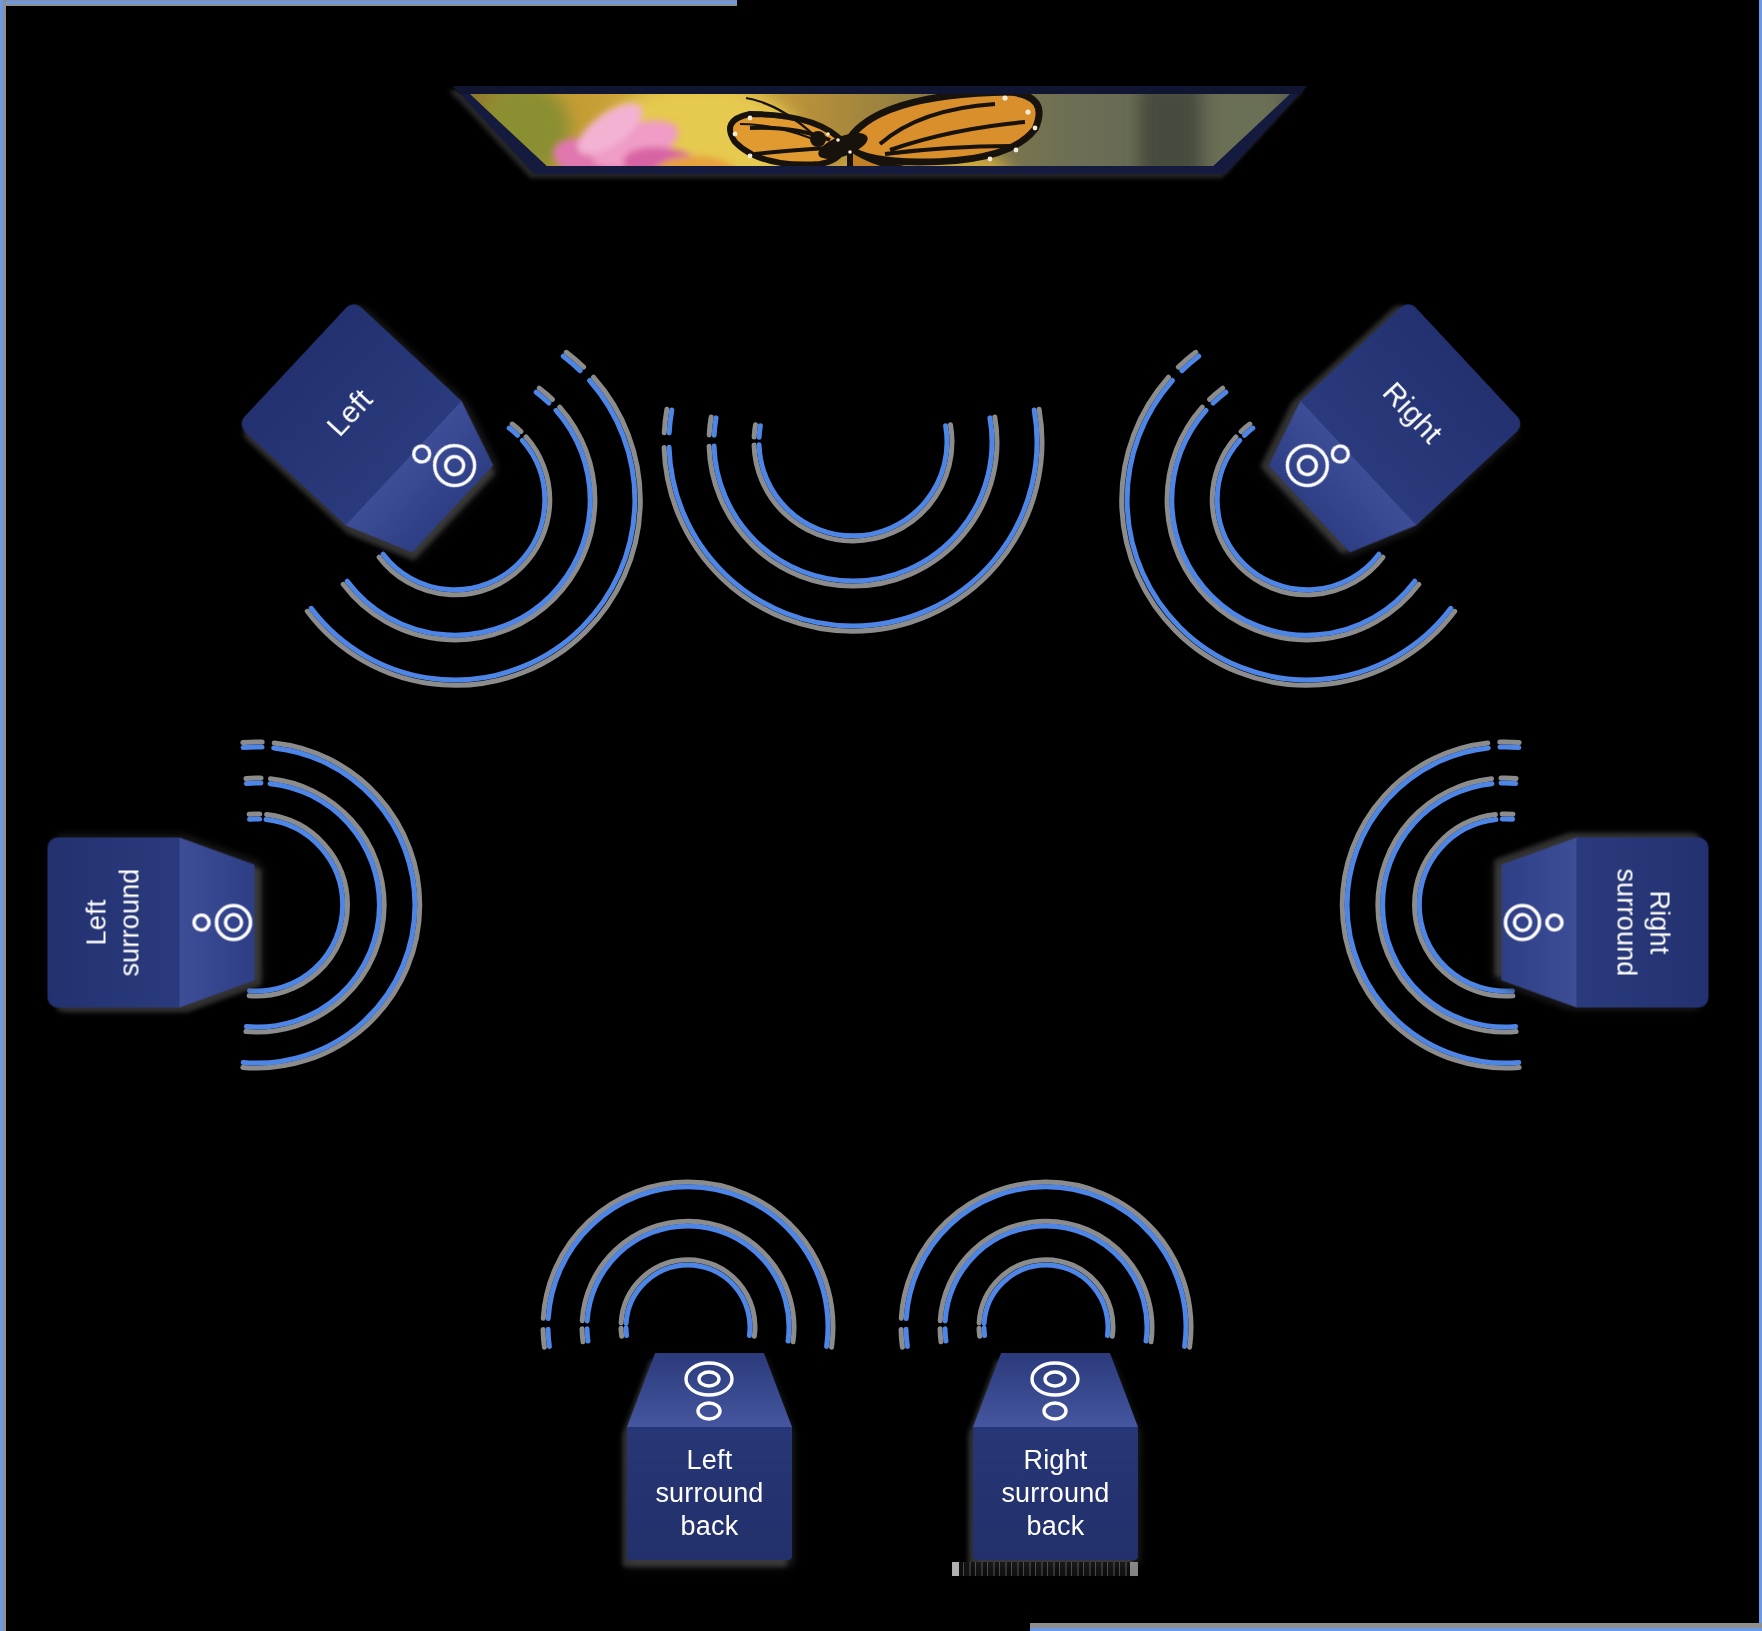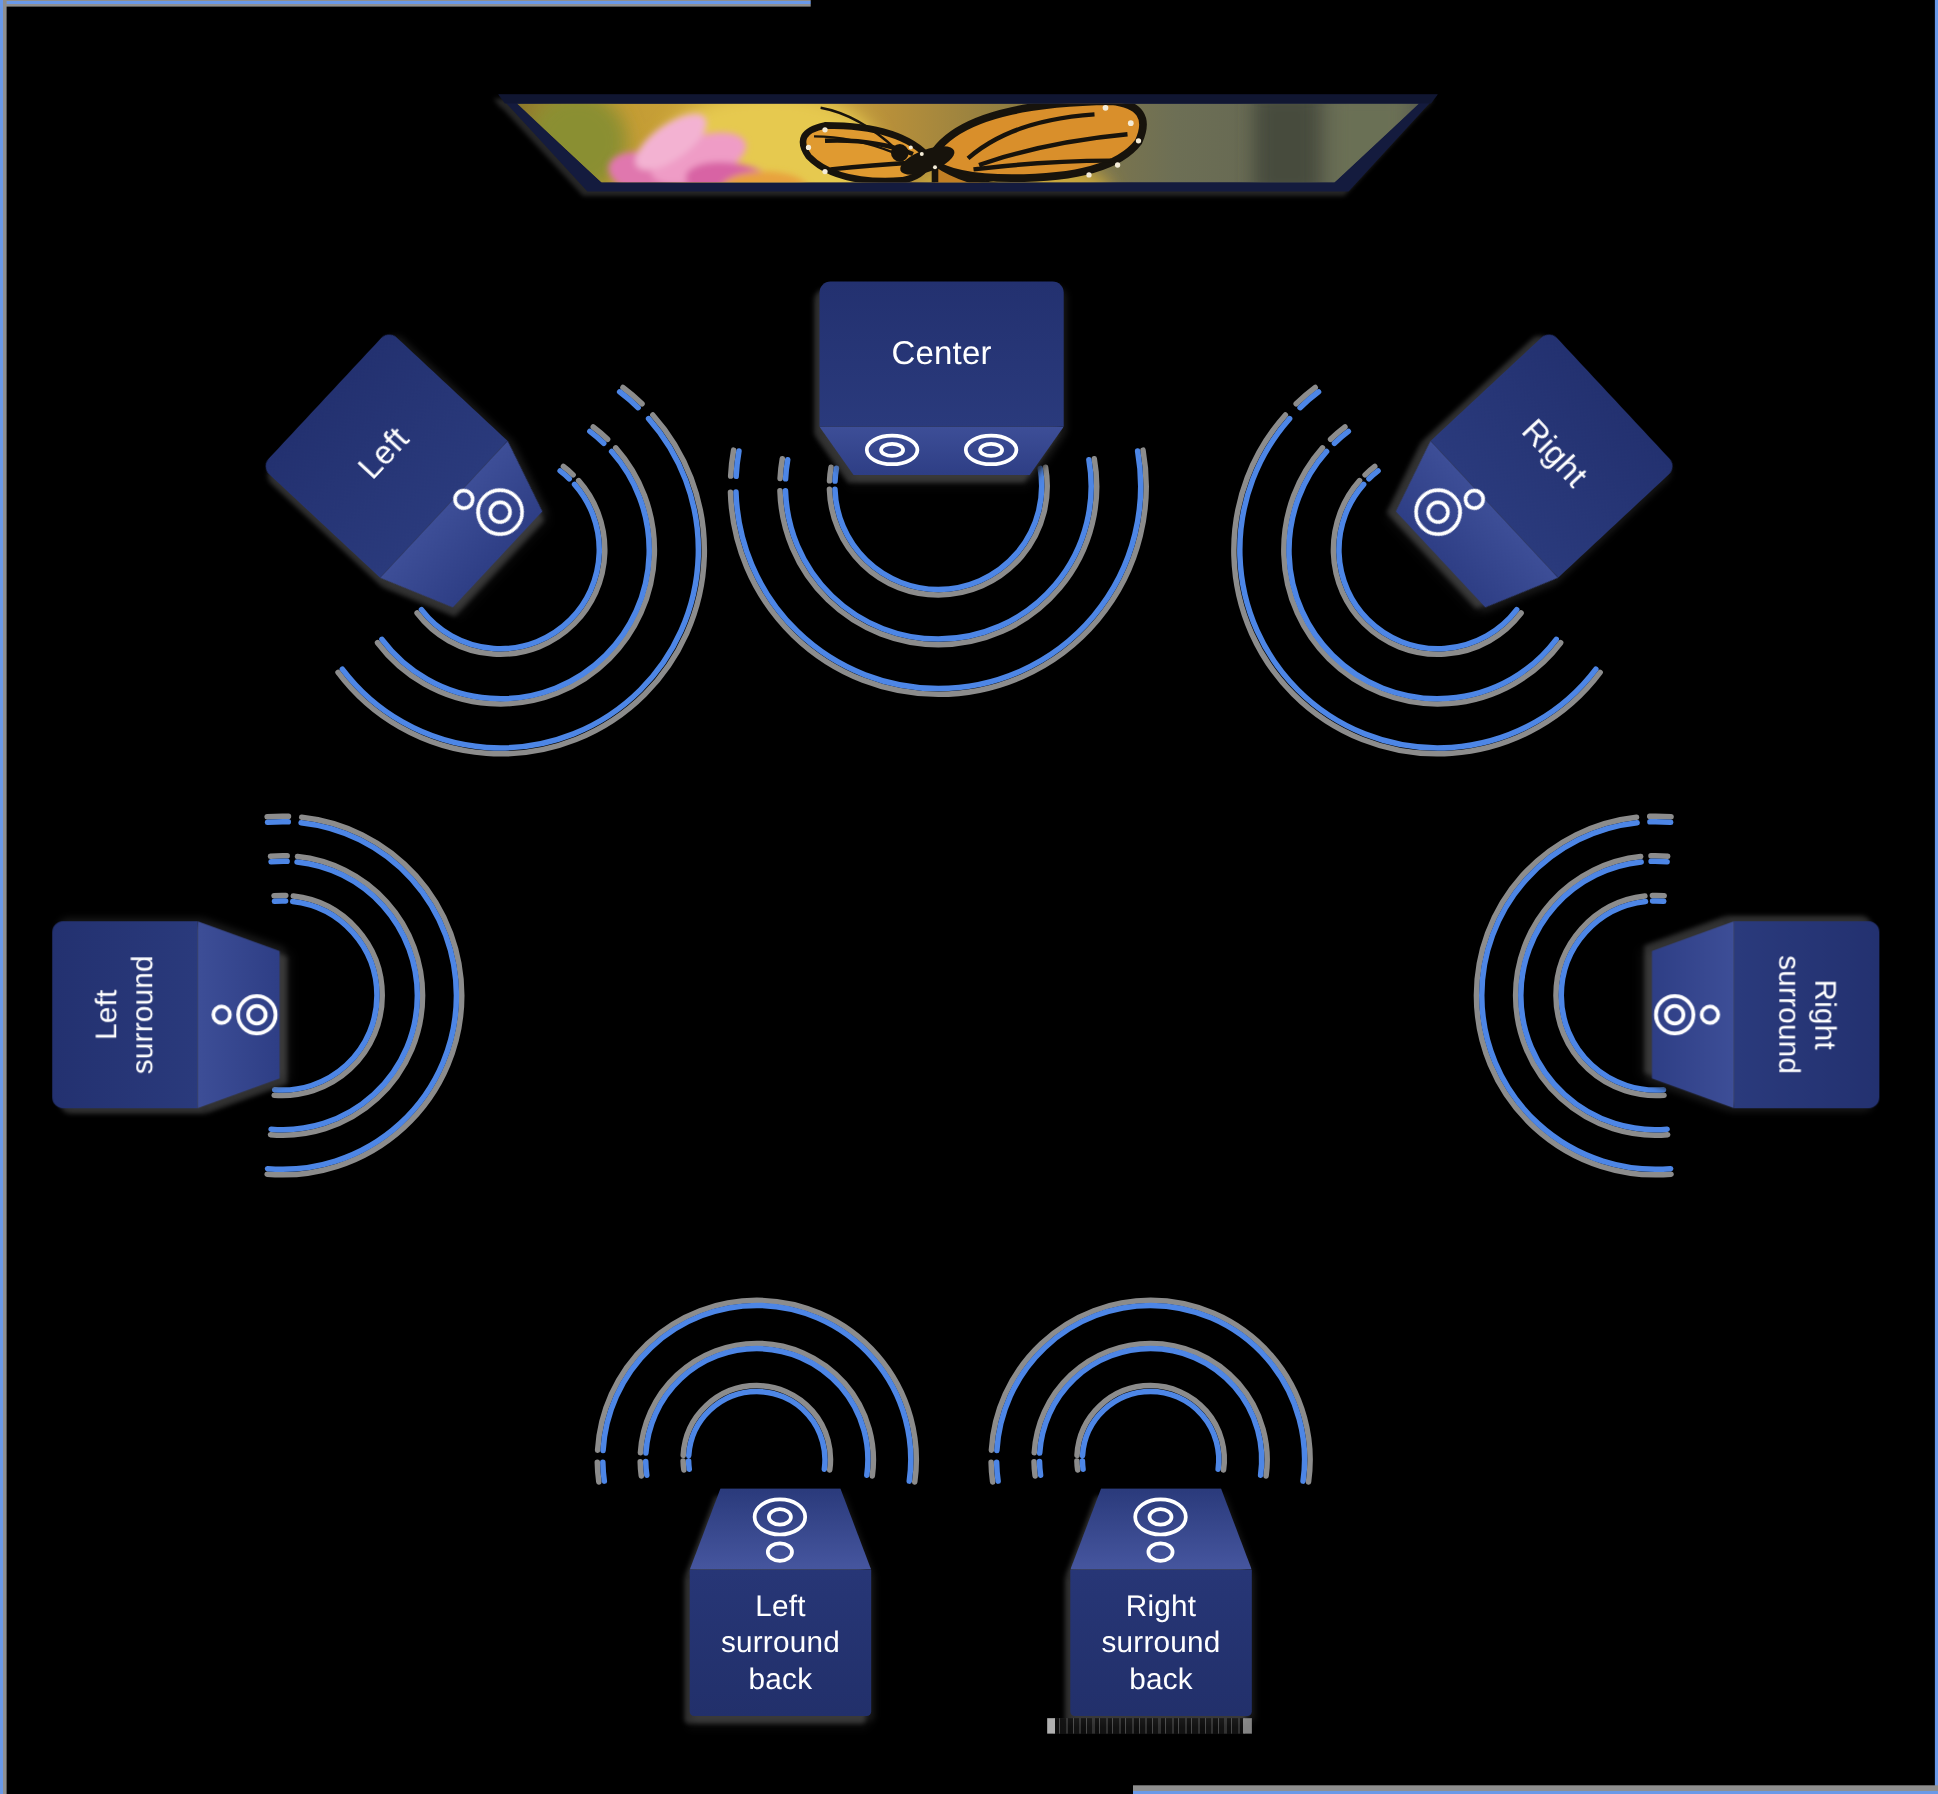--- a/index.html
+++ b/index.html
@@ -173,32 +173,20 @@
               <circle cx="388" cy="56" r="1.8"></circle>
               <circle cx="400" cy="68" r="1.8"></circle>
           </g>
         </g>
       </g>
 
       <polygon points="3,2 857,2 851,10 9,10" fill="#101632"></polygon>
     </svg>
   </div>
 
-  <div class="spk" style="left:745px;top:256px;width:222px;height:176px">
-    <div class="face-top" style="height:132px">
-      <div class="spk-label">Center</div>
-    </div>
-    <div class="face-front" style="top:132px;height:44px;clip-path:polygon(0 0,100% 0,86% 100%,14% 100%)"></div>
-    <svg class="drivers" width="222" height="176">
-      <ellipse class="drv" cx="66" cy="153" rx="23" ry="13"></ellipse>
-        <ellipse class="drv" cx="66" cy="153" rx="10" ry="5.5"></ellipse>
-      <ellipse class="drv" cx="156" cy="153" rx="23" ry="13"></ellipse>
-        <ellipse class="drv" cx="156" cy="153" rx="10" ry="5.5"></ellipse>
-    </svg>
-  </div>
 
   <div class="spk" style="left:289px;top:328px;width:170px;height:215px;transform:rotate(-47deg)">
     <div class="face-top" style="height:148px">
       <div class="spk-label">Left</div>
     </div>
     <div class="face-front" style="top:148px;height:67px;clip-path:polygon(0 0,100% 0,85% 100%,15% 100%)"></div>
     <svg class="drivers" width="170" height="215">
       <circle class="drv" cx="104" cy="155" r="8"></circle>
       <circle class="drv" cx="118" cy="187" r="20"></circle>
         <circle class="drv" cx="118" cy="187" r="9"></circle>

